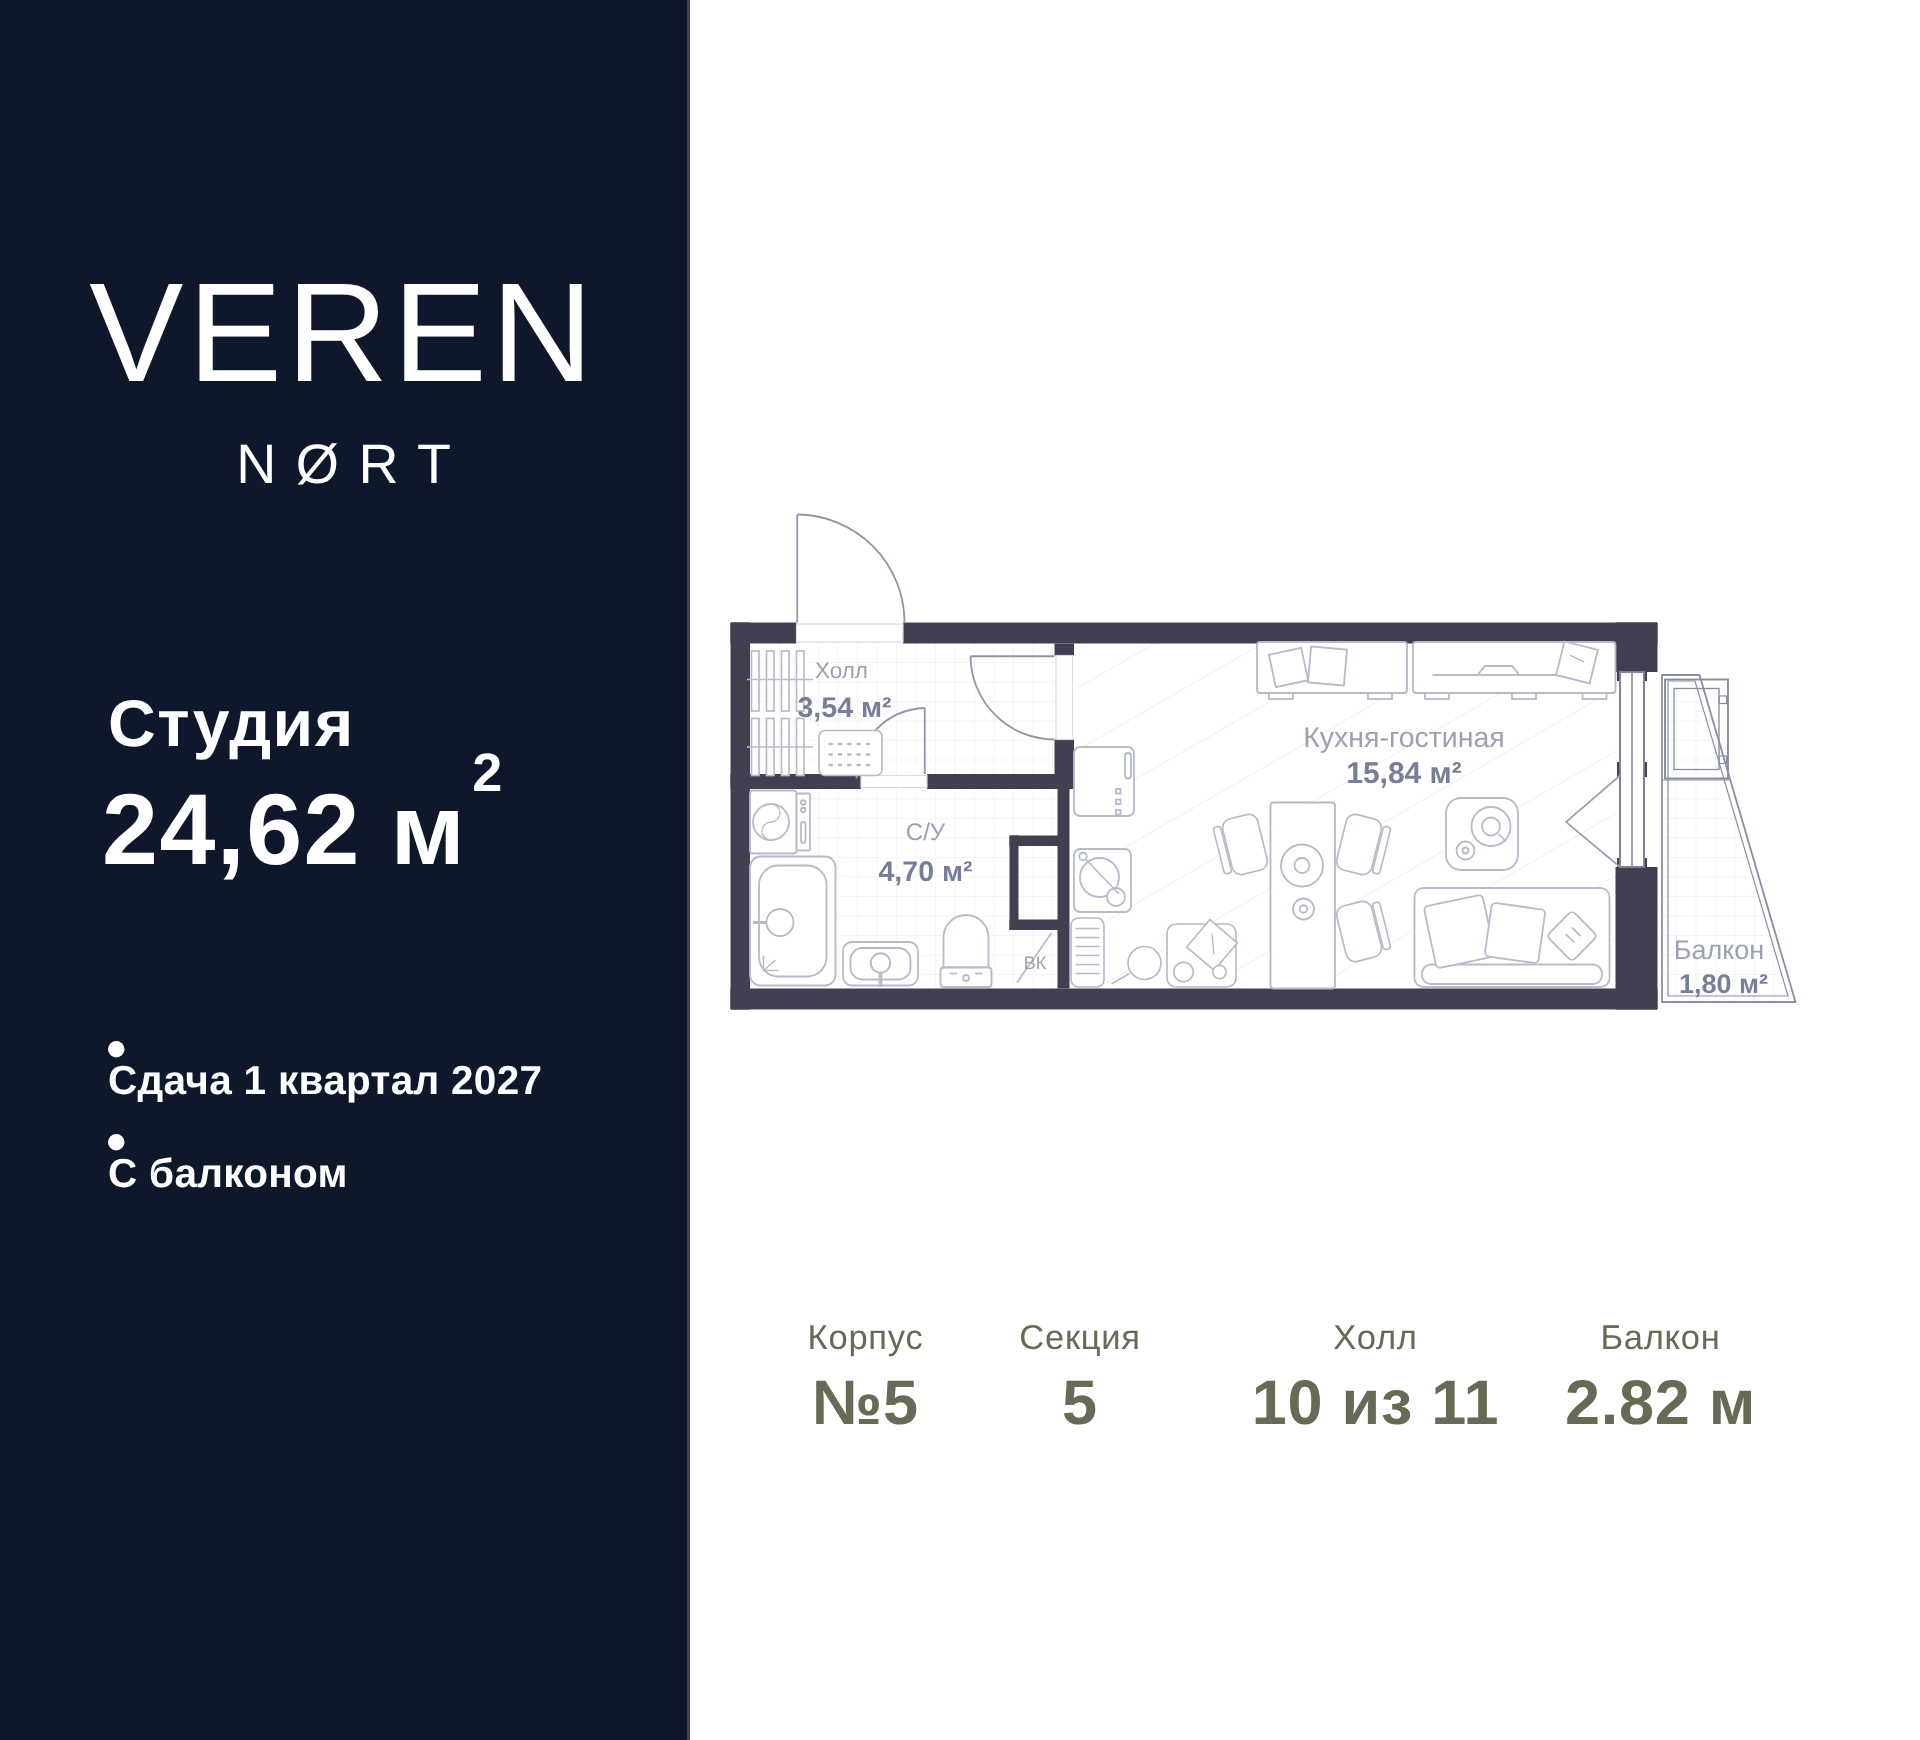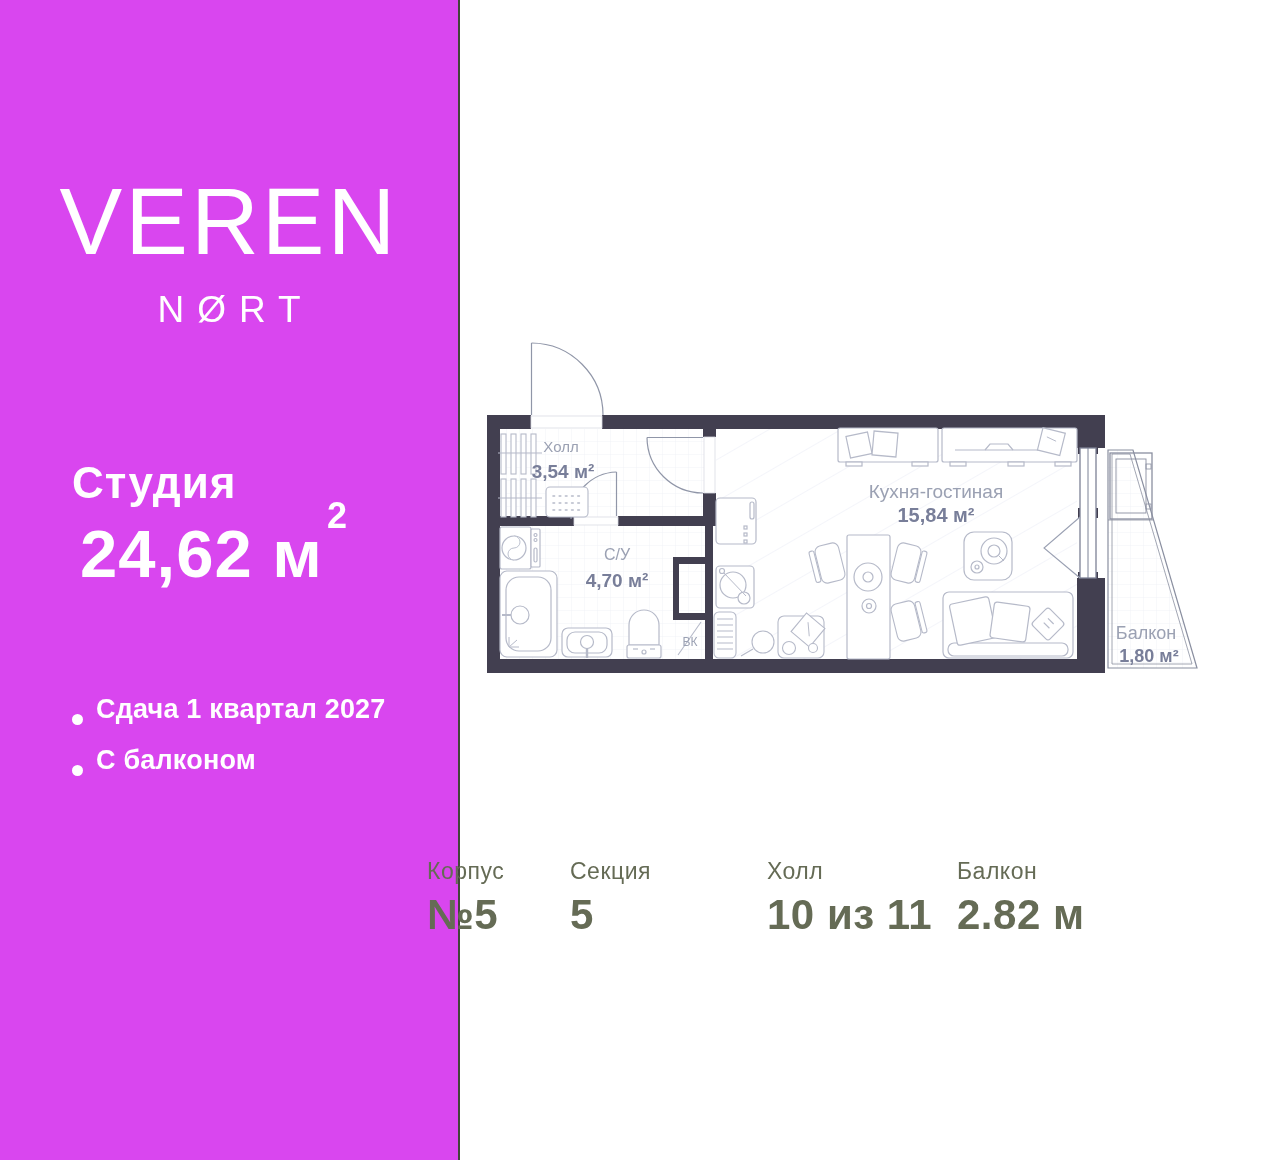--- a/index.html
+++ b/index.html
@@ -6,59 +6,59 @@
   html,body { width:1280px; height:1160px; }
   body {
     font-family:"Liberation Sans", sans-serif;
     background:#ffffff;
     position:relative;
     overflow:hidden;
   }
   
   .sidebar {
     position:absolute; left:0; top:0; width:460px; height:1160px;
-    background:#d946ef;
+    background:#0f172a;
     color:#ffffff;
     border-right:2px solid #42463a;
   }
   .logo { position:absolute; left:0; top:175px; width:100%; text-align:center; }
   .logo-top {
     font-size:94px; font-weight:500; letter-spacing:3px; line-height:1;
   }
   .logo-mid {
     font-size:37px; font-weight:500; letter-spacing:13px; line-height:1;
     margin-top:22px; text-indent:13px;
   }
   .logo-loc {
     font-size:15px; font-weight:700; letter-spacing:5px; margin-top:22px; text-indent:5px;
   }
   .unit-type {
     position:absolute; left:72px; top:458px;
     font-size:44px; font-weight:700; letter-spacing:1px;
   }
   .unit-area {
-    position:absolute; left:80px; top:515px;
+    position:absolute; left:68px; top:515px;
     font-size:67px; font-weight:700; letter-spacing:1px;
   }
   .unit-area sup {
     font-size:36px; font-weight:700; position:relative; top:-26px; left:4px;
   }
   .features { position:absolute; left:72px; top:694px; list-style:none; }
-  .features li { display:flex; align-items:flex-end; margin-bottom:20px; }
+  .features li { display:flex; align-items:flex-start; margin-bottom:20px;flex-direction:column; }
   .features .dot {
     width:11px; height:11px; border-radius:50%; background:#ffffff;
     margin-right:13px; flex:0 0 auto;
   }
   .features .ftext { font-size:27px; font-weight:700; letter-spacing:0.2px; }
   
   .plan { position:absolute; left:480px; top:330px; width:720px; height:360px; }
   
   .detail-col {
-    position:absolute; top:858px; width:300px; margin-left:-150px;
-    text-align:left; color:#656b55;
+    position:absolute; top:878px; width:300px; margin-left:-150px;
+    text-align:center; color:#656b55;
   }
   .detail-label { font-size:23px; font-weight:400; letter-spacing:0.5px; }
   .detail-value { font-size:42px; font-weight:700; margin-top:6px; letter-spacing:0.5px; }
   .col-1 { left:577px; } .col-2 { left:720px; } .col-3 { left:917px; } .col-4 { left:1107px; }
   svg text { font-family:"Liberation Sans", sans-serif; }
 </style>
 </head>
 <body>
 
 <div class="sidebar">

